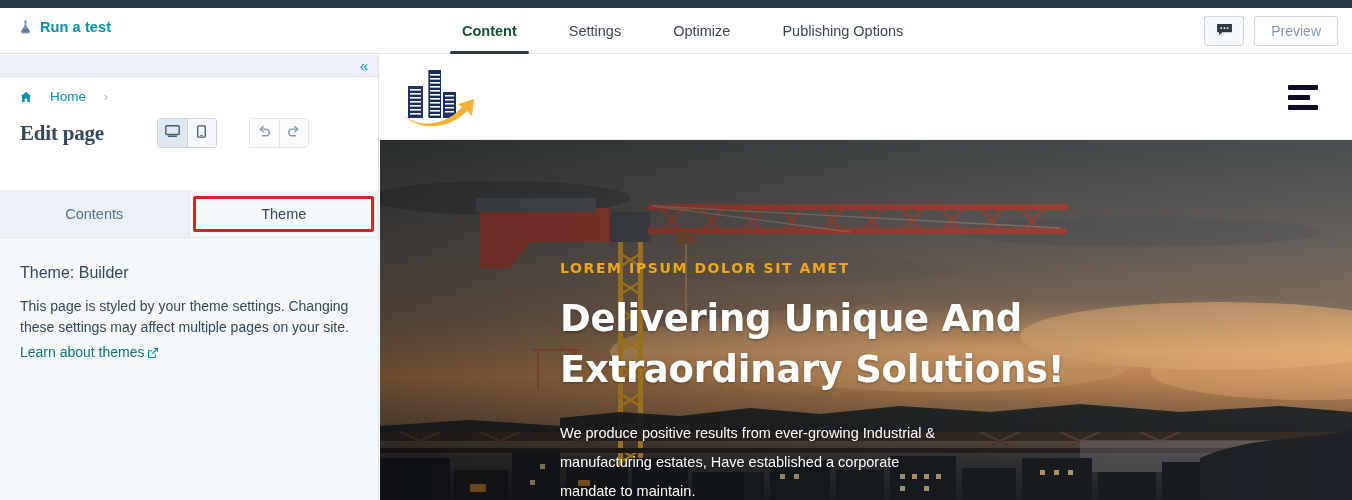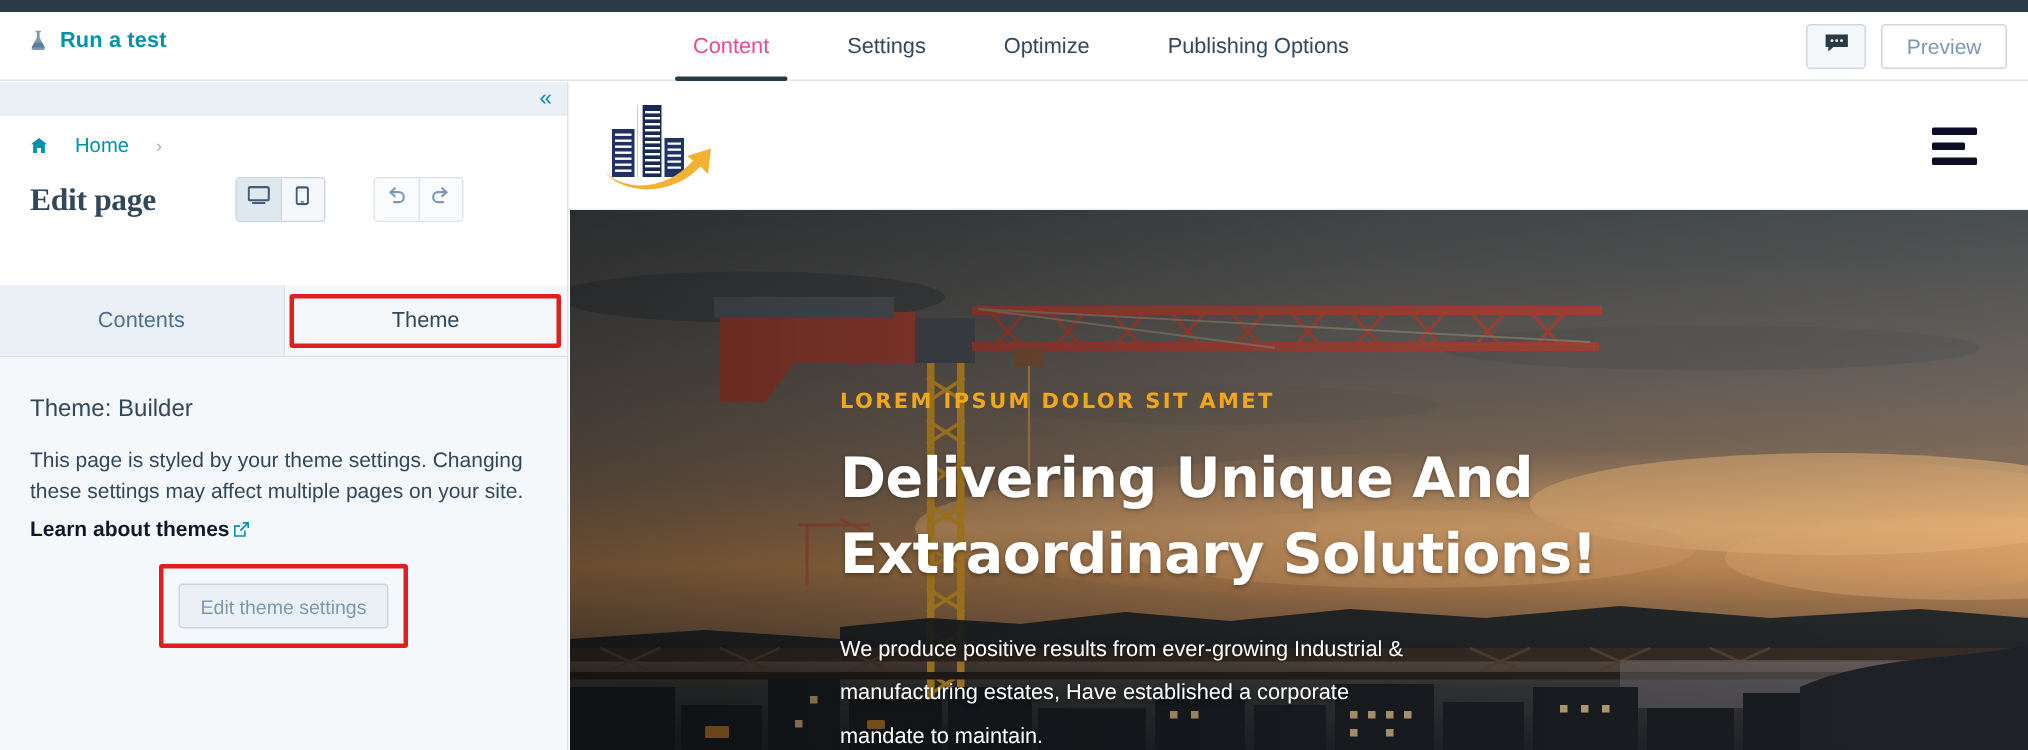--- a/index.html
+++ b/index.html
@@ -40,21 +40,21 @@
     position: absolute; left: 436px; top: 0;
     height: 46px; display: flex; align-items: stretch;
   }
   .maintab {
     display: flex; align-items: center;
     padding: 0 26px;
     font-size: 14.5px; color: #33475b;
     cursor: pointer;
     position: relative;
   }
-  .maintab.active { color: #ec4899; font-weight: 400; }
+  .maintab.active { color: #14532d; font-weight: 700; }
   .maintab.active::after {
     content: ""; position: absolute;
     left: 14px; right: 14px; bottom: 0;
     height: 3px; background: #2a3b47; border-radius: 2px;
   }
 
   .topbar-right {
     position: absolute; right: 14px; top: 8px;
     display: flex; align-items: center; gap: 10px;
   }
@@ -136,21 +136,21 @@
   }
 
   
   .panel-body { padding: 26px 20px 0 20px; }
   .theme-line { font-size: 16px; color: #33475b; margin-bottom: 14px; }
   .theme-line b { font-weight: normal; }
   .theme-line span { color: #33475b; }
   .theme-desc { font-size: 14px; line-height: 1.5; color: #33475b; max-width: 342px; }
   .learn-link {
     display: inline-flex; align-items: center; gap: 2px;
-    margin-top: 6px; color: #0f172a; font-size: 14px; font-weight: 700;
+    margin-top: 6px; color: #0f766e; font-size: 14px; font-weight: 400;
     cursor: pointer;
   }
   .ext-icon { width: 12px; height: 12px; display: block; }
 
   .ets-wrap { position: relative; margin: 27px auto 0 auto; width: 140px; }
   .ets-btn {
     width: 140px; height: 30px;
     border: 1px solid #cbd6e2; border-radius: 3px;
     background: #eaf0f6; color: #7c98b6;
     font-size: 13px;
@@ -339,26 +339,20 @@
     <div class="learn-link">
       <span>Learn about themes</span>
       <span class="ext-icon">
         <svg viewBox="0 0 12 12" width="12" height="12">
           <path d="M1 3.2h4.1v1.1H2.1v5.6h5.6V6.9h1.1v4H1z" fill="#0091ae"></path>
           <path d="M7 1h4v4h-1.1V2.9L5.7 7.1 4.9 6.3 9.1 2.1H7z" fill="#0091ae"></path>
         </svg>
       </span>
     </div>
 
-    <div class="ets-wrap">
-      <div class="ets-btn">
-        <span>Edit theme settings</span>
-      </div>
-      <div class="anno" style="left:-13px; top:-13px; right:-13px; bottom:-13px;"></div>
-    </div>
   </div>
 </div>
 
 <div class="canvas">
 
   <div class="site-header">
     <span class="logo">
       <svg viewBox="0 0 92 62" width="92" height="62">
 
         <rect x="12" y="20" width="15" height="32" fill="#1f3264"></rect>

